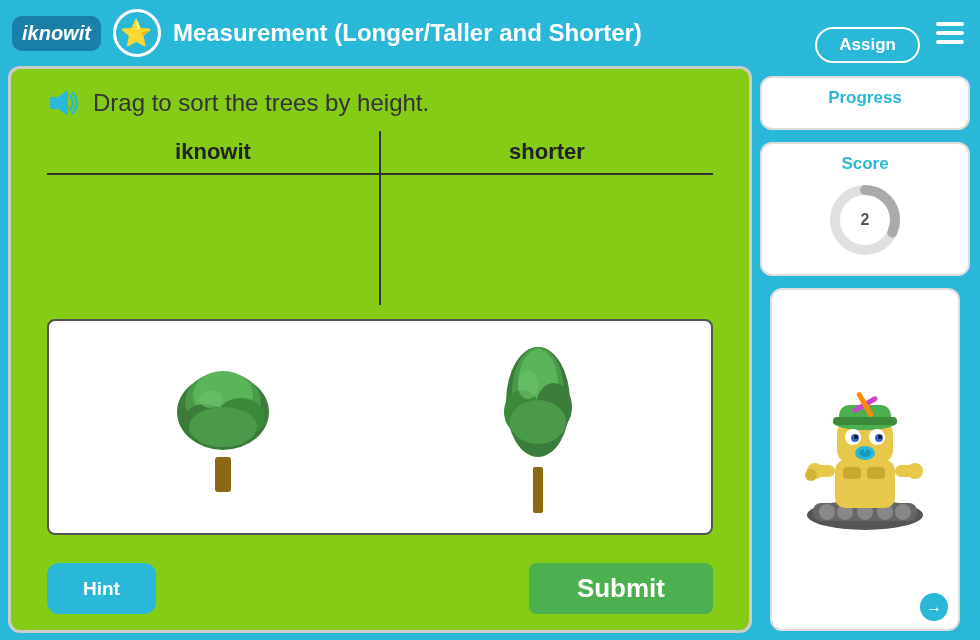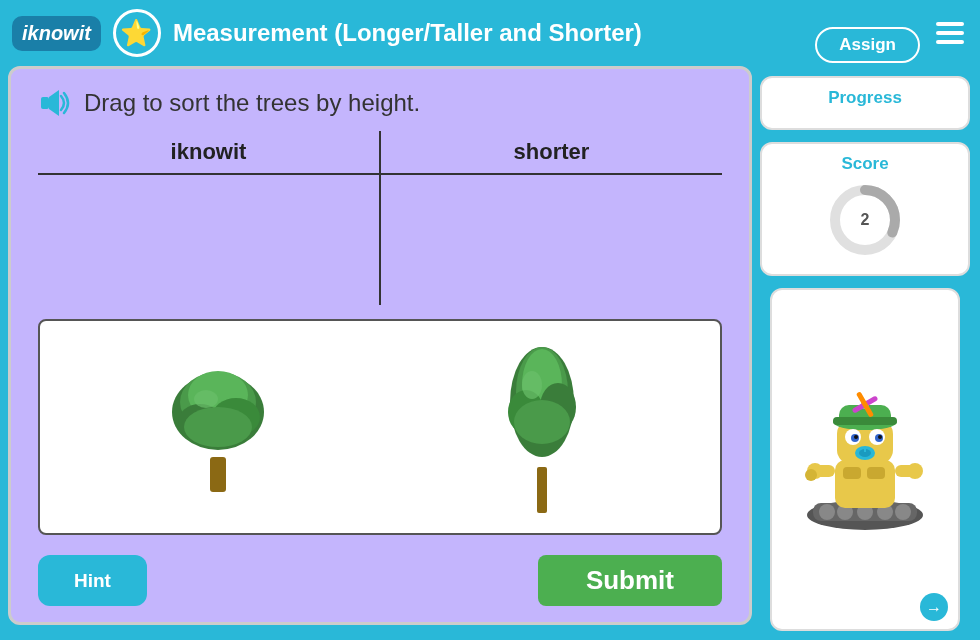--- a/index.html
+++ b/index.html
@@ -76,24 +76,24 @@
 
     
     .main-area {
       display: flex;
       height: 575px;
     }
 
     
     .content-panel {
       flex: 1;
-      background: #c4b5fd;
+      background: #84cc16;
       border-radius: 12px;
-      margin: 0 8px 16px 8px;
-      padding: 16px 27px;
+      margin: 0 8px 8px 8px;
+      padding: 16px 36px;
       display: flex;
       flex-direction: column;
       gap: 10px;
       border: 3px solid #ccc;
     }
 
     .instruction {
       display: flex;
       align-items: center;
       gap: 10px;

